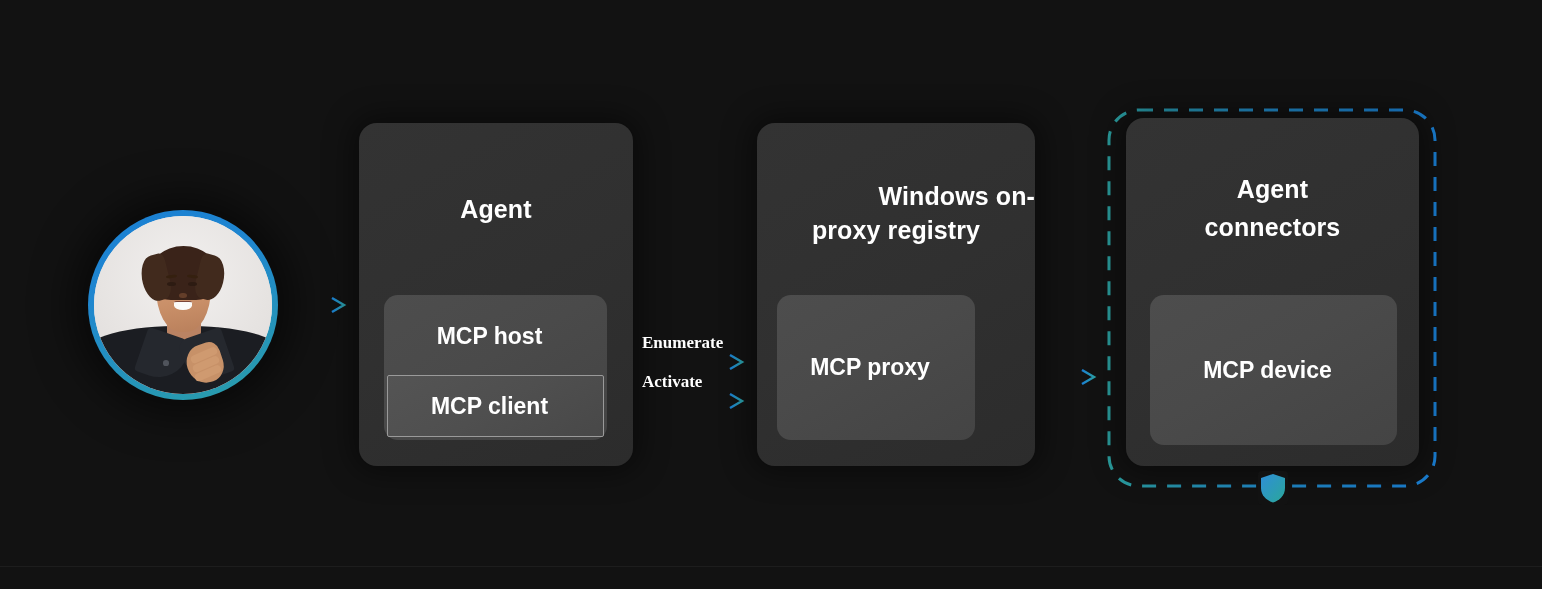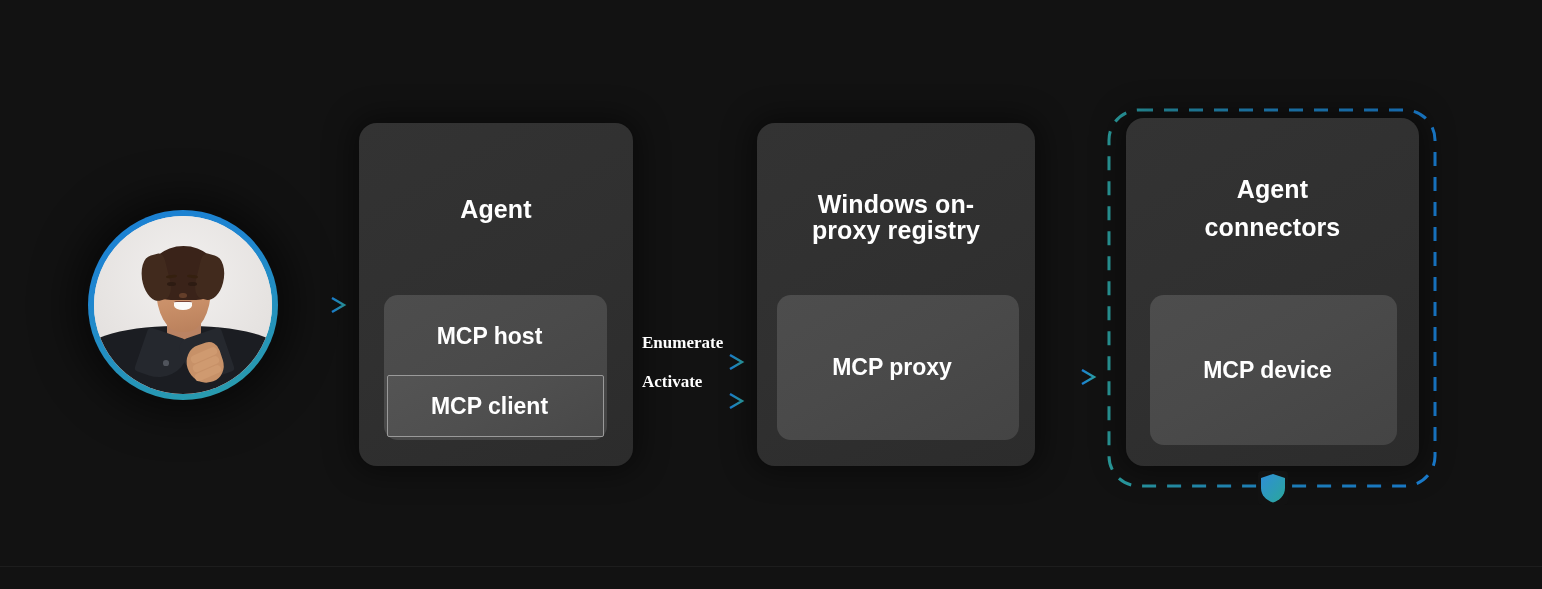--- a/index.html
+++ b/index.html
@@ -315,24 +315,24 @@
 
   <div class="flow-label" style="left:642px; top:371px;">Activate</div>
   <div class="arrow" style="left:641px; top:391px; width:108px;">
     <svg width="108" height="20" viewBox="0 0 108 20">
       <line x1="0" y1="10" x2="99" y2="10" stroke="url(#ag2)" stroke-width="2.4"></line>
       <polyline points="89,3 101,10 89,17" fill="none" stroke="url(#ag2)" stroke-width="2.4"></polyline>
     </svg>
   </div>
 
   <div class="card" style="left:757px; top:123px; width:278px; height:343px;">
-    <div class="card-title" style="top:64px;">Windows on-</div>
+    <div class="card-title" style="top:56px;text-align:right;">Windows on-</div>
     <div class="card-title" style="top:90px;">proxy registry</div>
 
-    <div class="subcard" style="left:20px; top:172px; width:242px; height:145px;">
+    <div class="subcard" style="left:20px; top:172px; width:198px; height:145px;">
       <div class="subcard-title" style="top:57px;">MCP proxy</div>
     </div>
   </div>
 
   <div class="arrow" style="left:1040px; top:367px; width:62px;">
     <svg width="62" height="20" viewBox="0 0 62 20">
       <line x1="0" y1="10" x2="52" y2="10" stroke="url(#ag2)" stroke-width="2.4"></line>
       <polyline points="42,3 54,10 42,17" fill="none" stroke="url(#ag2)" stroke-width="2.4"></polyline>
     </svg>
   </div>

